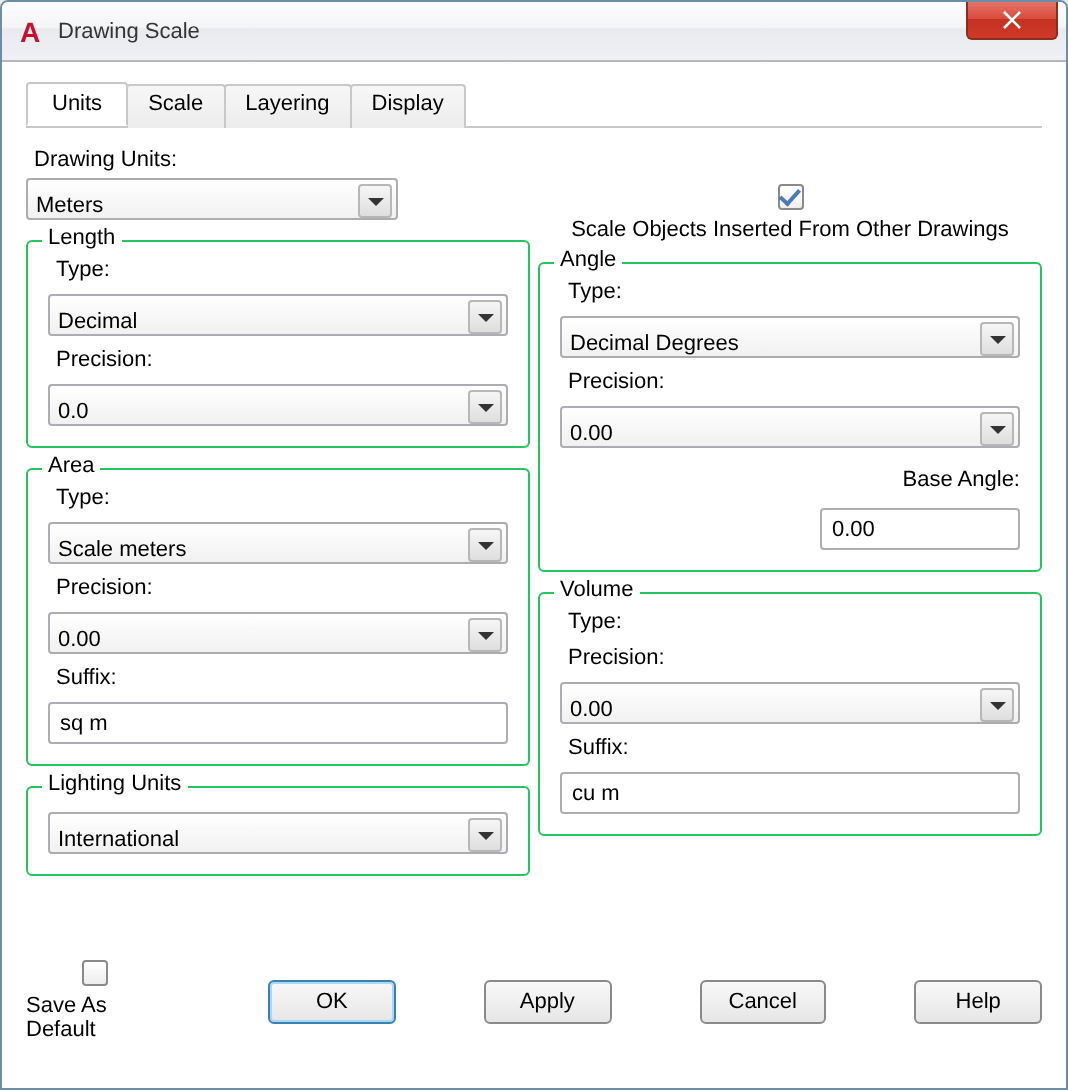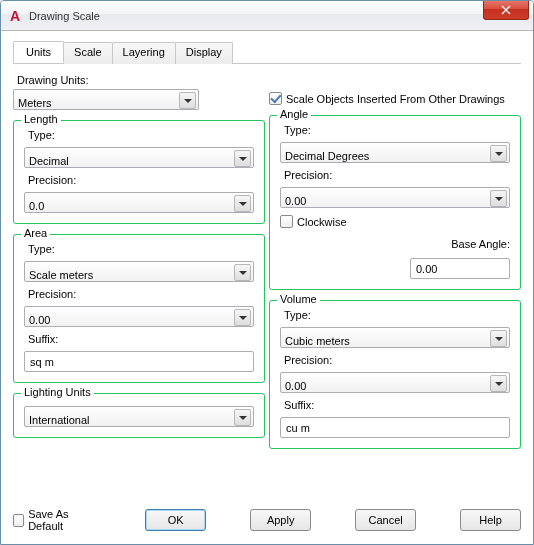--- a/index.html
+++ b/index.html
@@ -38,21 +38,21 @@
     width: 46px; height: 20px;
     background: linear-gradient(to bottom, #e67a6f 0%, #d94b3b 49%, #c53222 50%, #cf3a28 100%);
     border: 1px solid #8a2e1f;
     border-top: none;
     border-radius: 0 0 3px 3px;
     display: flex; align-items: center; justify-content: center;
     cursor: pointer;
   }
   .close-btn svg { stroke: #fff; stroke-width: 1.3; }
   .client {
-    padding: 10px 12px 12px 12px;
+    padding: 10px 12px 23px 12px;
     background: #fff;
     height: calc(100% - 30px);
     display: flex;
     flex-direction: column;
   }
   .tabs {
     display: flex;
     border-bottom: 1px solid #c8c8c8;
     margin-bottom: 10px;
   }
@@ -128,20 +128,21 @@
   .text-input {
     background: #fff;
     padding: 2px 5px;
     line-height: 17px;
   }
   .wide { width: 186px; }
   .indent { padding-left: 4px; }
   .checkbox {
     display: flex; align-items: center; gap: 4px;
     cursor: pointer;
+    flex-direction: column;
   }
   .cb-box {
     width: 13px; height: 13px;
     border: 1px solid #8a8a8a;
     background: linear-gradient(to bottom, #fff, #eee);
     display: flex; align-items: center; justify-content: center;
     border-radius: 2px;
   }
   .cb-box.checked::after {
     content: "";
@@ -271,39 +272,31 @@
           <span>Decimal Degrees</span>
             <span class="caret"></span>
         </div>
         <div class="row indent" style="margin-top:6px">
             <span class="label">Precision:</span>
           </div>
         <div class="select">
           <span>0.00</span>
             <span class="caret"></span>
         </div>
-        <div class="checkbox" style="margin-top:7px">
-          <span class="cb-box"></span>
-          <span>Clockwise</span>
-        </div>
         <div class="hline" style="margin-top:10px">
           <span>Base Angle:</span>
           <div class="text-input">0.00</div>
         </div>
       </div>
 
       <div class="group">
         <span class="legend">Volume</span>
         <div class="row indent">
             <span class="label">Type:</span>
           </div>
-        <div class="select">
-          <span>Cubic meters</span>
-            <span class="caret"></span>
-        </div>
         <div class="row indent" style="margin-top:6px">
             <span class="label">Precision:</span>
           </div>
         <div class="select">
           <span>0.00</span>
             <span class="caret"></span>
         </div>
         <div class="row indent" style="margin-top:6px">
             <span class="label">Suffix:</span>
           </div>

